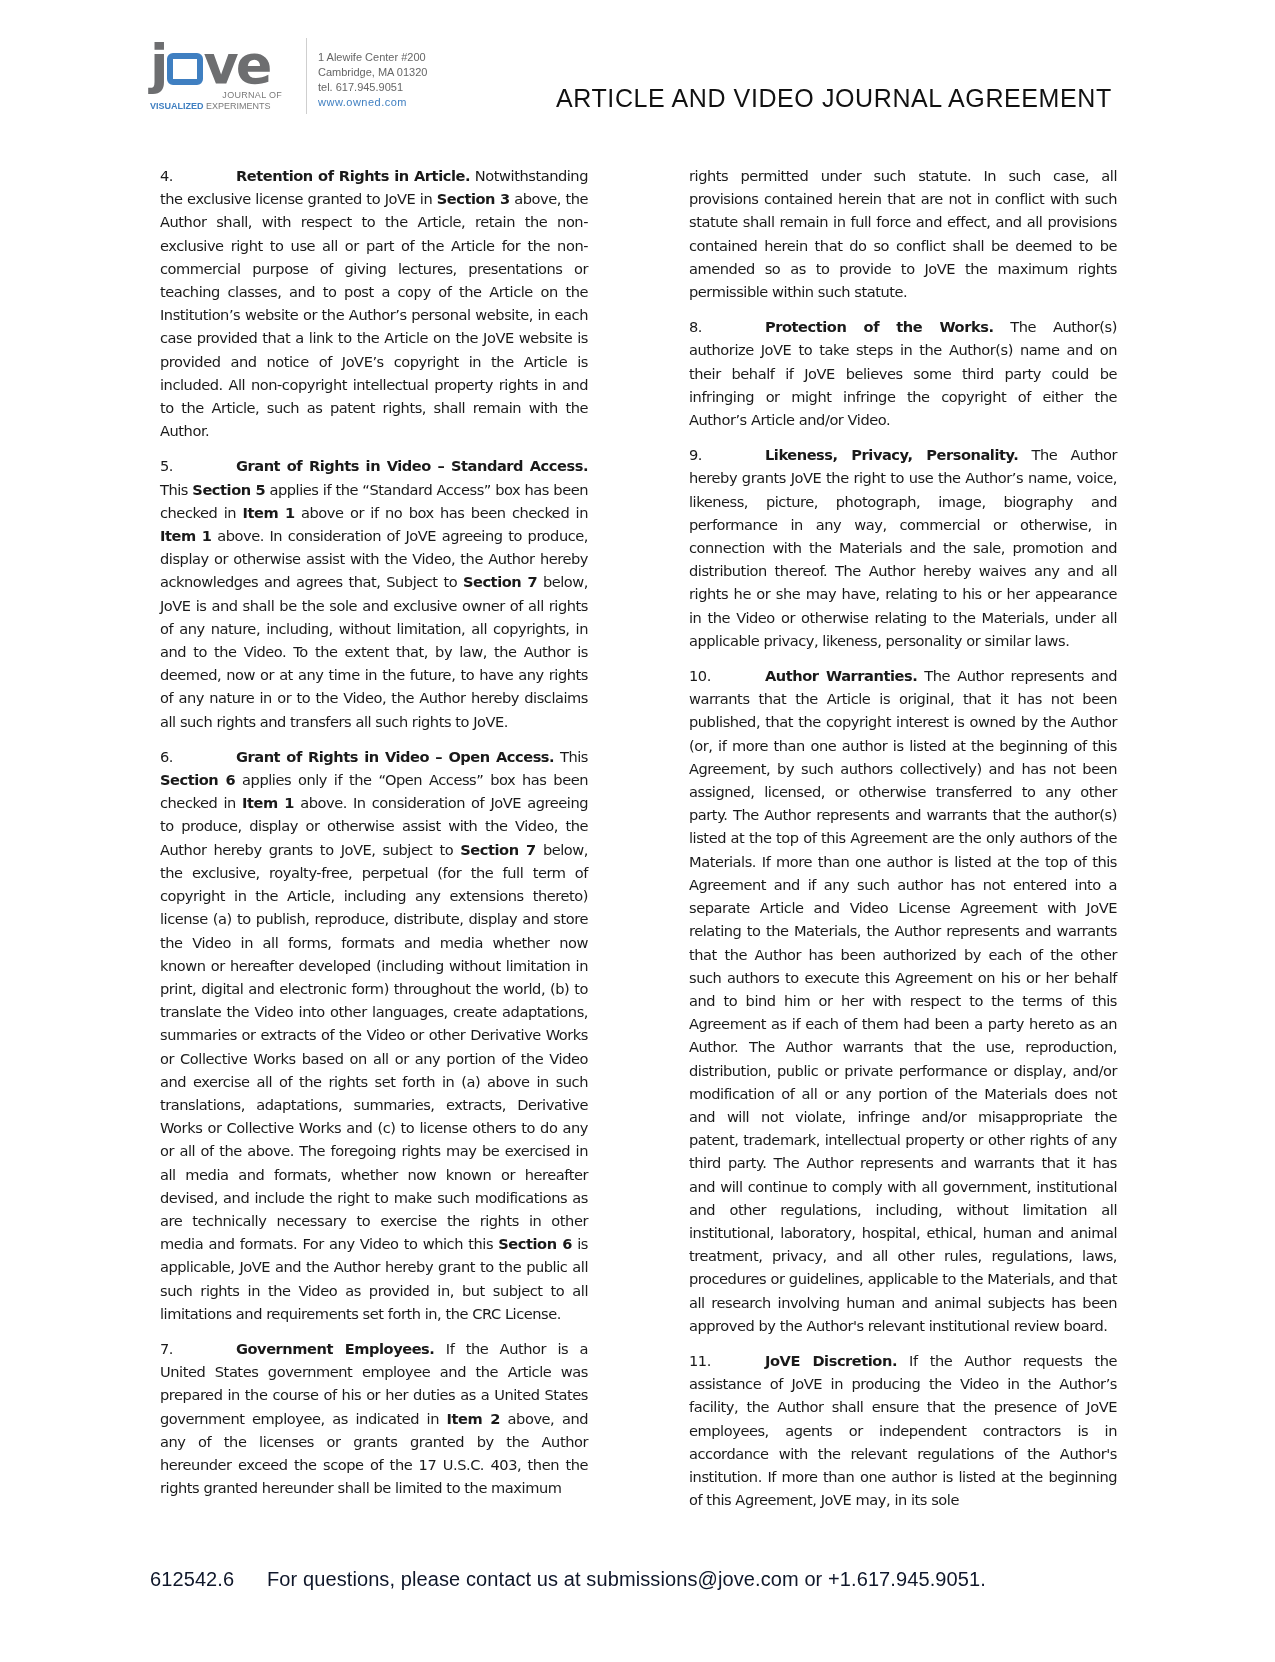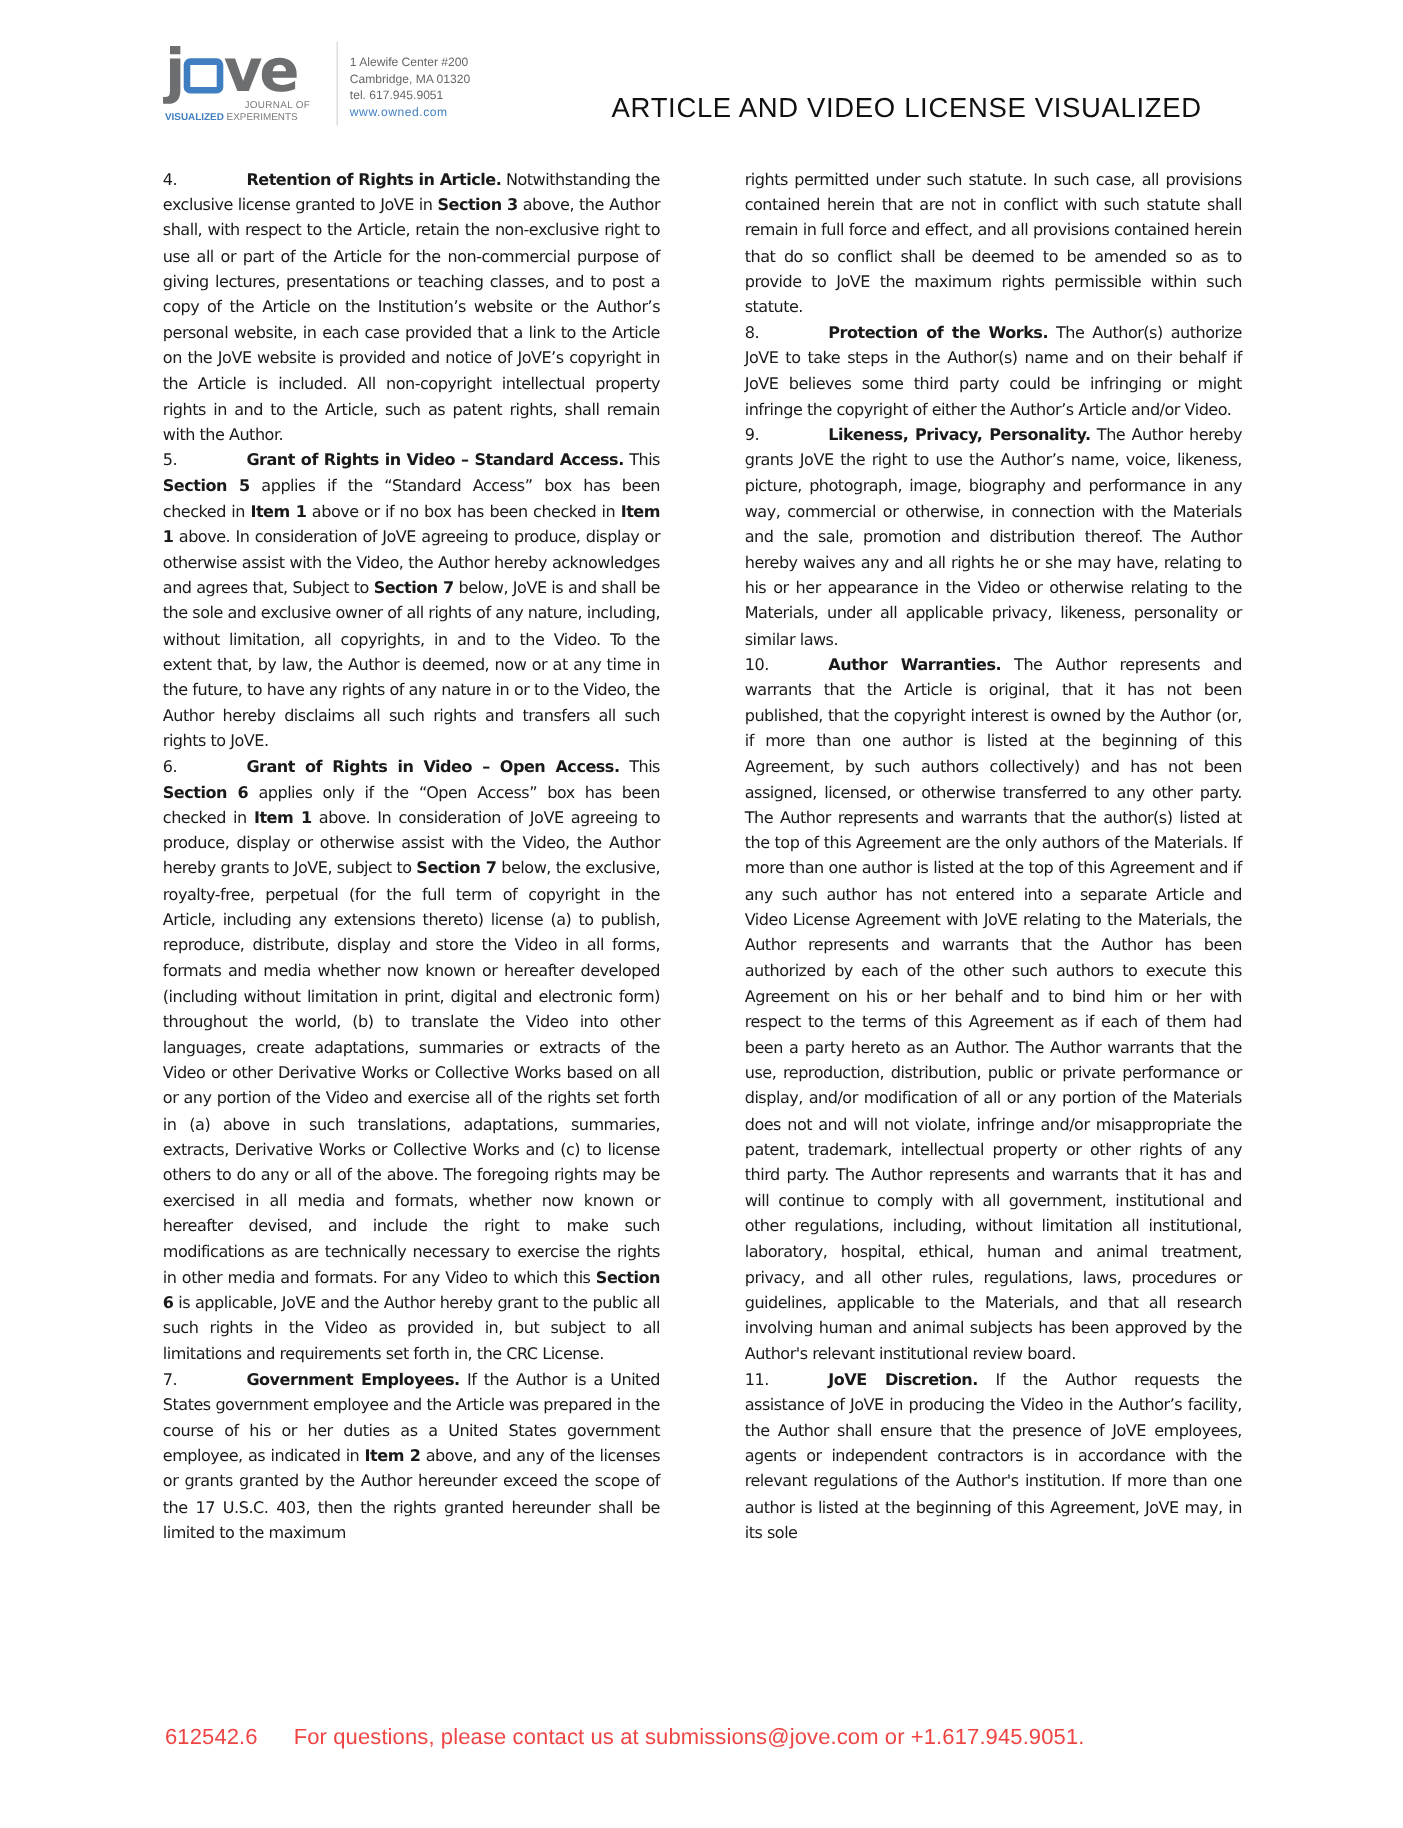--- a/index.html
+++ b/index.html
@@ -10,42 +10,42 @@
   .logo-sub1{position:absolute;right:8px;top:56px;font-size:9px;color:#7a7a7a;letter-spacing:.3px;}
   .logo-sub2{position:absolute;left:0;top:67px;font-size:9px;color:#7a7a7a;white-space:nowrap;}
   .logo-sub2 b{color:#3f7fc1;}
   .vsep{position:absolute;left:306px;top:38px;width:1px;height:76px;background:#cfcfcf;}
   .addr{position:absolute;left:318px;top:50px;font-size:11px;line-height:15px;color:#666;}
   .addr .url{color:#3f7fc1;letter-spacing:.5px;}
   .title{position:absolute;left:556px;top:84px;font-family:"Liberation Sans",sans-serif;font-size:25px;color:#111;letter-spacing:.6px;}
   .col{position:absolute;top:152px;width:452px;font-family:"DejaVu Sans",sans-serif;font-size:14.6px;line-height:23.2px;text-align:justify;letter-spacing:-0.45px;}
   .col.left{left:148px;}
   .col.right{left:677px;width:452px;}
-  .col p{margin:0;}
+  .col p{margin:12px;}
   .num{display:inline-block;width:76px;}
   .col b{font-weight:bold;}
-  .footer{position:absolute;left:150px;top:1568px;font-family:"Liberation Sans",sans-serif;font-size:20px;color:#ef4444;letter-spacing:.1px;}
+  .footer{position:absolute;left:150px;top:1568px;font-family:"Liberation Sans",sans-serif;font-size:20px;color:#0f172a;letter-spacing:.1px;}
   .footer .docid{display:inline-block;width:117px;}
 </style>
 </head>
 <body>
 
 <div class="logo">
   <div class="logo-word"><span>j</span><span class="logo-o"></span><span>ve</span></div>
   <div class="logo-sub1">JOURNAL OF</div>
   <div class="logo-sub2"><b>VISUALIZED</b><span> EXPERIMENTS</span></div>
 </div>
 <div class="vsep"></div>
 <div class="addr">
   <div>1 Alewife Center #200</div>
   <div>Cambridge, MA 01320</div>
   <div>tel. 617.945.9051</div>
   <div class="url">www.owned.com</div>
 </div>
-<div class="title">ARTICLE AND VIDEO LICENSE VISUALIZED</div>
+<div class="title">ARTICLE AND VIDEO JOURNAL AGREEMENT</div>
 
 <div class="col left">
   <p><span class="num">4.</span><b>Retention of Rights in Article.</b><span> Notwithstanding the exclusive license granted to JoVE in </span><b>Section 3</b><span> above, the Author shall, with respect to the Article, retain the non-exclusive right to use all or part of the Article for the non-commercial purpose of giving lectures, presentations or teaching classes, and to post a copy of the Article on the Institution’s website or the Author’s personal website, in each case provided that a link to the Article on the JoVE website is provided and notice of JoVE’s copyright in the Article is included. All non-copyright intellectual property rights in and to the Article, such as patent rights, shall remain with the Author.</span></p>
   <p><span class="num">5.</span><b>Grant of Rights in Video – Standard Access.</b><span> This </span><b>Section 5</b><span> applies if the “Standard Access” box has been checked in </span><b>Item 1</b><span> above or if no box has been checked in </span><b>Item 1</b><span> above. In consideration of JoVE agreeing to produce, display or otherwise assist with the Video, the Author hereby acknowledges and agrees that, Subject to </span><b>Section 7</b><span> below, JoVE is and shall be the sole and exclusive owner of all rights of any nature, including, without limitation, all copyrights, in and to the Video. To the extent that, by law, the Author is deemed, now or at any time in the future, to have any rights of any nature in or to the Video, the Author hereby disclaims all such rights and transfers all such rights to JoVE.</span></p>
   <p><span class="num">6.</span><b>Grant of Rights in Video – Open Access.</b><span> This </span><b>Section 6</b><span> applies only if the “Open Access” box has been checked in </span><b>Item 1</b><span> above. In consideration of JoVE agreeing to produce, display or otherwise assist with the Video, the Author hereby grants to JoVE, subject to </span><b>Section 7</b><span> below, the exclusive, royalty-free, perpetual (for the full term of copyright in the Article, including any extensions thereto) license (a) to publish, reproduce, distribute, display and store the Video in all forms, formats and media whether now known or hereafter developed (including without limitation in print, digital and electronic form) throughout the world, (b) to translate the Video into other languages, create adaptations, summaries or extracts of the Video or other Derivative Works or Collective Works based on all or any portion of the Video and exercise all of the rights set forth in (a) above in such translations, adaptations, summaries, extracts, Derivative Works or Collective Works and (c) to license others to do any or all of the above. The foregoing rights may be exercised in all media and formats, whether now known or hereafter devised, and include the right to make such modifications as are technically necessary to exercise the rights in other media and formats. For any Video to which this </span><b>Section 6</b><span> is applicable, JoVE and the Author hereby grant to the public all such rights in the Video as provided in, but subject to all limitations and requirements set forth in, the CRC License.</span></p>
   <p><span class="num">7.</span><b>Government Employees.</b><span> If the Author is a United States government employee and the Article was prepared in the course of his or her duties as a United States government employee, as indicated in </span><b>Item 2</b><span> above, and any of the licenses or grants granted by the Author hereunder exceed the scope of the 17 U.S.C. 403, then the rights granted hereunder shall be limited to the maximum</span></p>
 </div>
 
 <div class="col right">
   <p>rights permitted under such statute. In such case, all provisions contained herein that are not in conflict with such statute shall remain in full force and effect, and all provisions contained herein that do so conflict shall be deemed to be amended so as to provide to JoVE the maximum rights permissible within such statute.</p>

